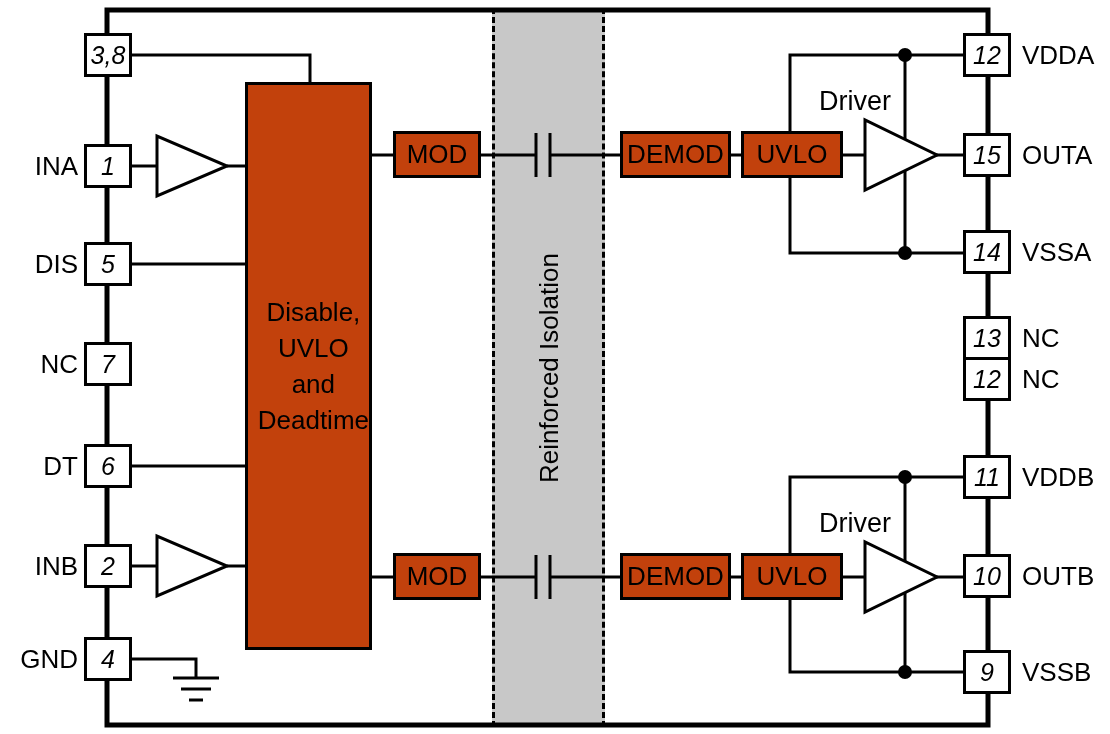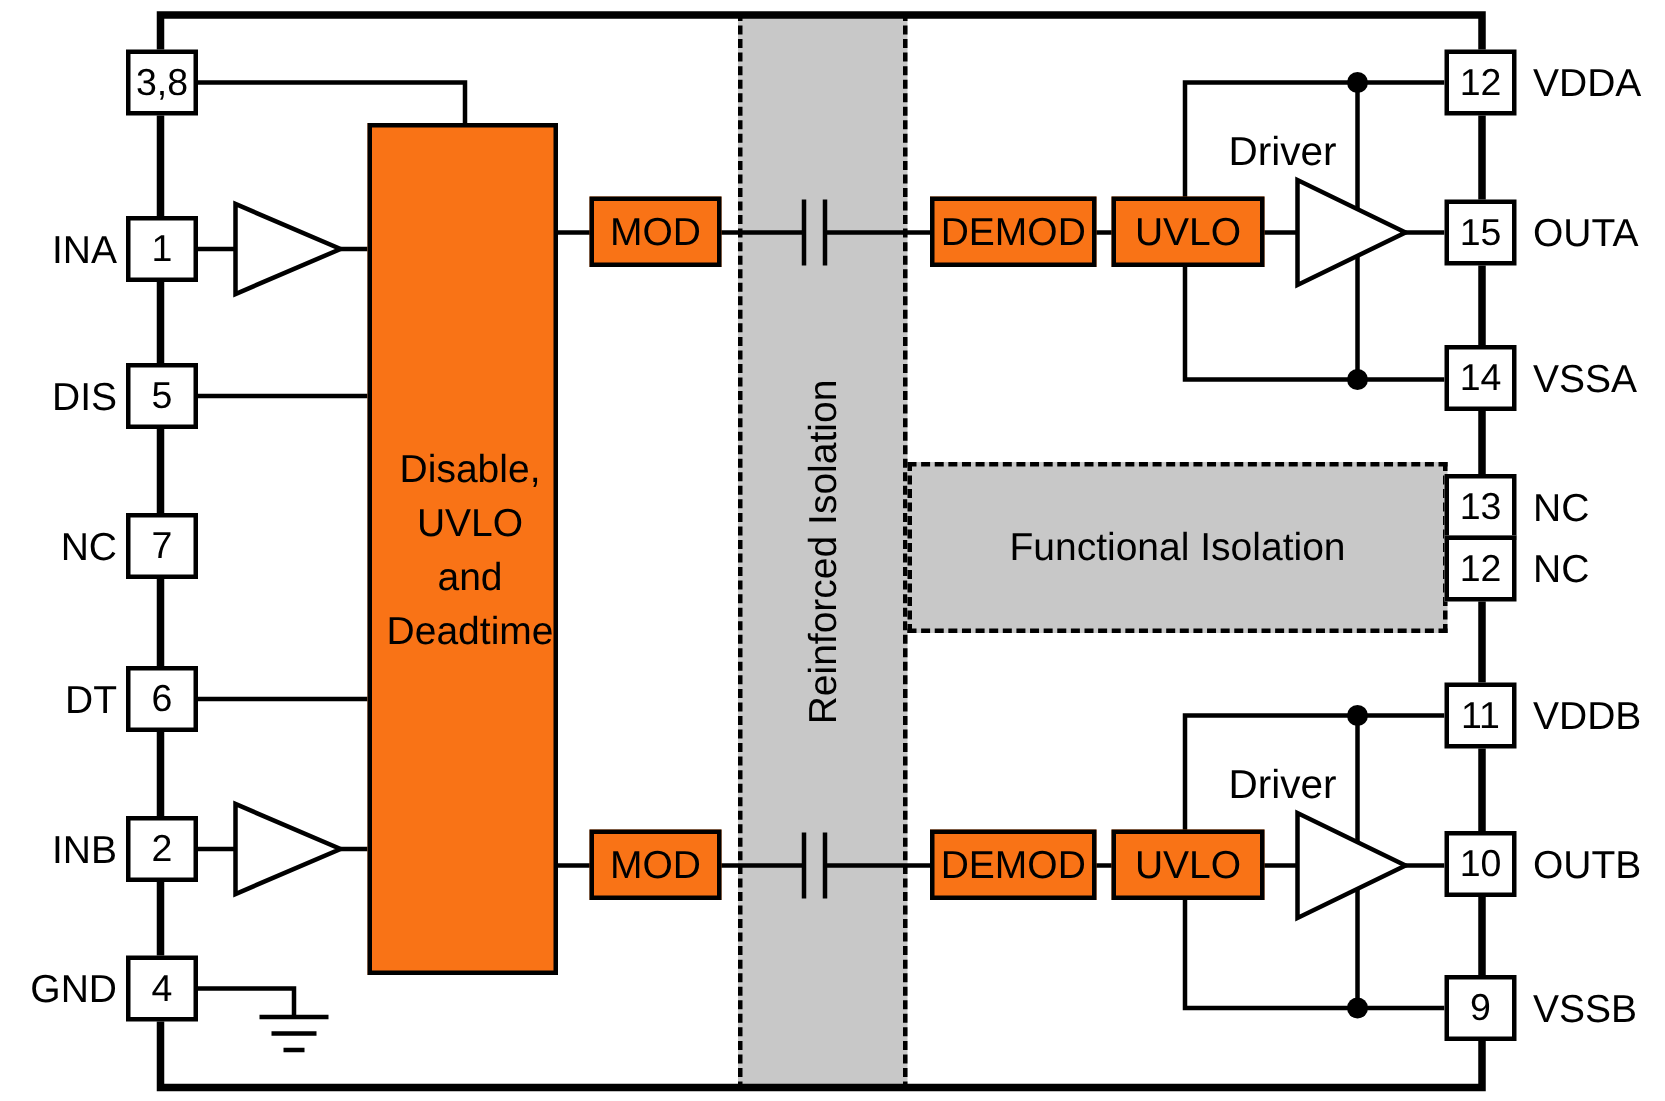--- a/index.html
+++ b/index.html
@@ -10,41 +10,38 @@
   }
   .band{position:absolute;background:#c8c8c8;z-index:0;}
   .band.reinforced{left:492px;top:8px;width:113px;height:719px;
     border-left:3px dashed #000;border-right:3px dashed #000;box-sizing:border-box;}
   .band.functional{left:605px;top:308px;width:360px;height:114px;
     border:3px dashed #000;box-sizing:border-box;}
   .band-label{position:absolute;left:50%;top:50%;transform:translate(-50%,-50%);
     font-size:26px;white-space:nowrap;}
   .band-label.vertical{transform:translate(-50%,-50%) rotate(-90deg);}
   svg.wires{position:absolute;left:0;top:0;z-index:1;}
-  .bbox{position:absolute;background:#f97316;border:3px solid #000;box-sizing:border-box;
+  .bbox{position:absolute;background:#c2410c;border:3px solid #000;box-sizing:border-box;
     display:flex;align-items:center;justify-content:center;font-size:26px;z-index:2;}
   .pbox{position:absolute;width:48px;height:44px;background:#fff;border:3px solid #000;
     box-sizing:border-box;display:flex;align-items:center;justify-content:center;
-    font-size:25px;z-index:3;}
+    font-size:25px;z-index:3;font-style:italic;}
   .plabel{position:absolute;height:44px;line-height:44px;font-size:26px;z-index:3;}
   .plabel.left{left:2px;width:76px;text-align:right;}
   .plabel.right{left:1022px;width:90px;text-align:left;}
   .control-text{white-space:pre-line;text-align:center;line-height:36px;}
   .driver-label{position:absolute;width:110px;text-align:center;font-size:27px;z-index:2;}
 </style>
 </head>
 <body>
 
 <div class="canvas">
 
   <div class="band reinforced">
     <div class="band-label vertical">Reinforced Isolation</div>
-  </div>
-  <div class="band functional">
-    <div class="band-label">Functional Isolation</div>
   </div>
 
   <svg class="wires" width="1110" height="734" viewBox="0 0 1110 734">
 
     <rect x="107" y="10" width="881" height="715" fill="none" stroke="#000" stroke-width="5"></rect>
 
     <g stroke="#000" stroke-width="3" fill="none">
 
       <path d="M132 55 H310 V82"></path>
       <path d="M132 166 H157"></path>

